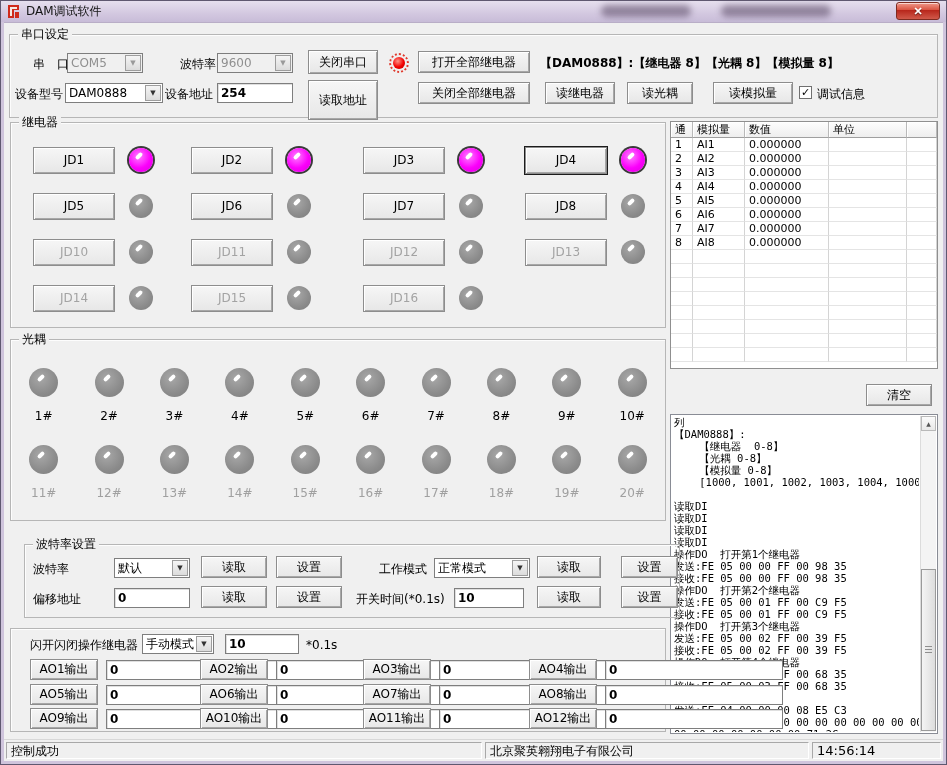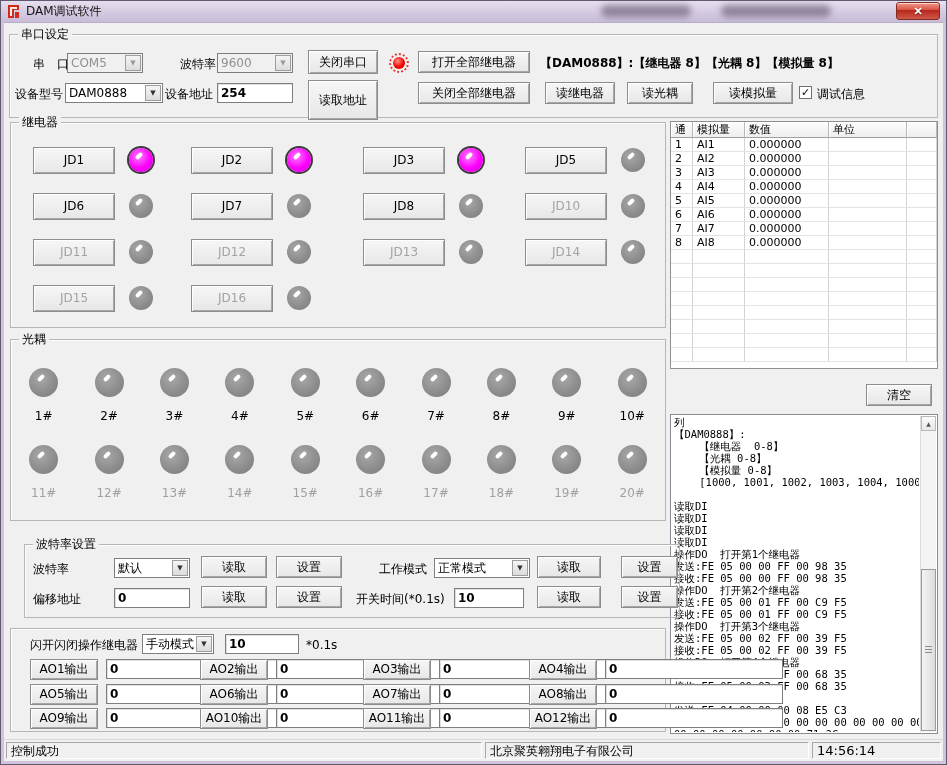--- a/index.html
+++ b/index.html
@@ -78,21 +78,21 @@
   .log-text{position:absolute;left:3px;top:1px;right:18px;bottom:1px;overflow:hidden;white-space:pre;
     font-family:"DejaVu Sans Mono",monospace;font-size:10.5px;line-height:12px;color:#000;}
   .log-scroll{position:absolute;top:1px;right:1px;bottom:1px;width:16px;background:#f4f4f4;border-left:1px solid #dcdcdc;}
   .scroll-up{position:absolute;top:0;left:0;right:0;height:15px;background:linear-gradient(#fbfbfb,#e8e8e8);border:1px solid #b9b9b9;
     display:flex;align-items:center;justify-content:center;font-size:6px;color:#555;cursor:pointer;}
   .scroll-thumb{position:absolute;left:0;right:0;top:153px;bottom:1px;background:linear-gradient(90deg,#f4f4f4,#dddddd);
     border:1px solid #9a9a9a;cursor:pointer;}
   .scroll-thumb::after{content:"";position:absolute;left:3px;right:3px;top:50%;height:7px;margin-top:-4px;
     background:repeating-linear-gradient(#8f8f8f 0 1px,transparent 1px 3px);}
   
-  .ao-cell{position:absolute;display:flex;height:21px;}
+  .ao-cell{position:absolute;display:flex;align-items:center;height:21px;}
   .ao-btn{width:68px;height:21px;flex:none;}
   .ao-in{flex:1;margin-left:8px;height:20px;}
   
   .statusbar{position:absolute;left:0;right:0;bottom:0;height:22px;background:#f0f0f0;display:flex;gap:3px;padding:2px 2px 2px 2px;border-top:1px solid #d8d8d8;}
   .sseg{border:1px solid;border-color:#a8a8a8 #ffffff #ffffff #a8a8a8;background:#f0f0f0;font-size:12px;line-height:16px;padding-left:4px;
     white-space:nowrap;overflow:hidden;}
   .sseg.s1{width:476px;flex:none;}
   .sseg.s2{width:324px;flex:none;}
   .sseg.s3{flex:1;font-size:13px;}
   .info-text{font-weight:bold;}
@@ -165,20 +165,24 @@
           <div class="relay-cell">
             <button class="btn jd">JD1</button>
             <span class="led led-on"></span>
           </div>
           <div class="relay-cell">
             <button class="btn jd">JD2</button>
             <span class="led led-on"></span>
           </div>
           <div class="relay-cell">
             <button class="btn jd">JD3</button>
+            <span class="led led-on"></span>
+          </div>
+          <div class="relay-cell">
+            <button class="btn jd foc">JD4</button>
             <span class="led led-on"></span>
           </div>
           <div class="relay-cell">
             <button class="btn jd">JD5</button>
             <span class="led led-off"></span>
           </div>
           <div class="relay-cell">
             <button class="btn jd">JD6</button>
             <span class="led led-off"></span>
           </div>

